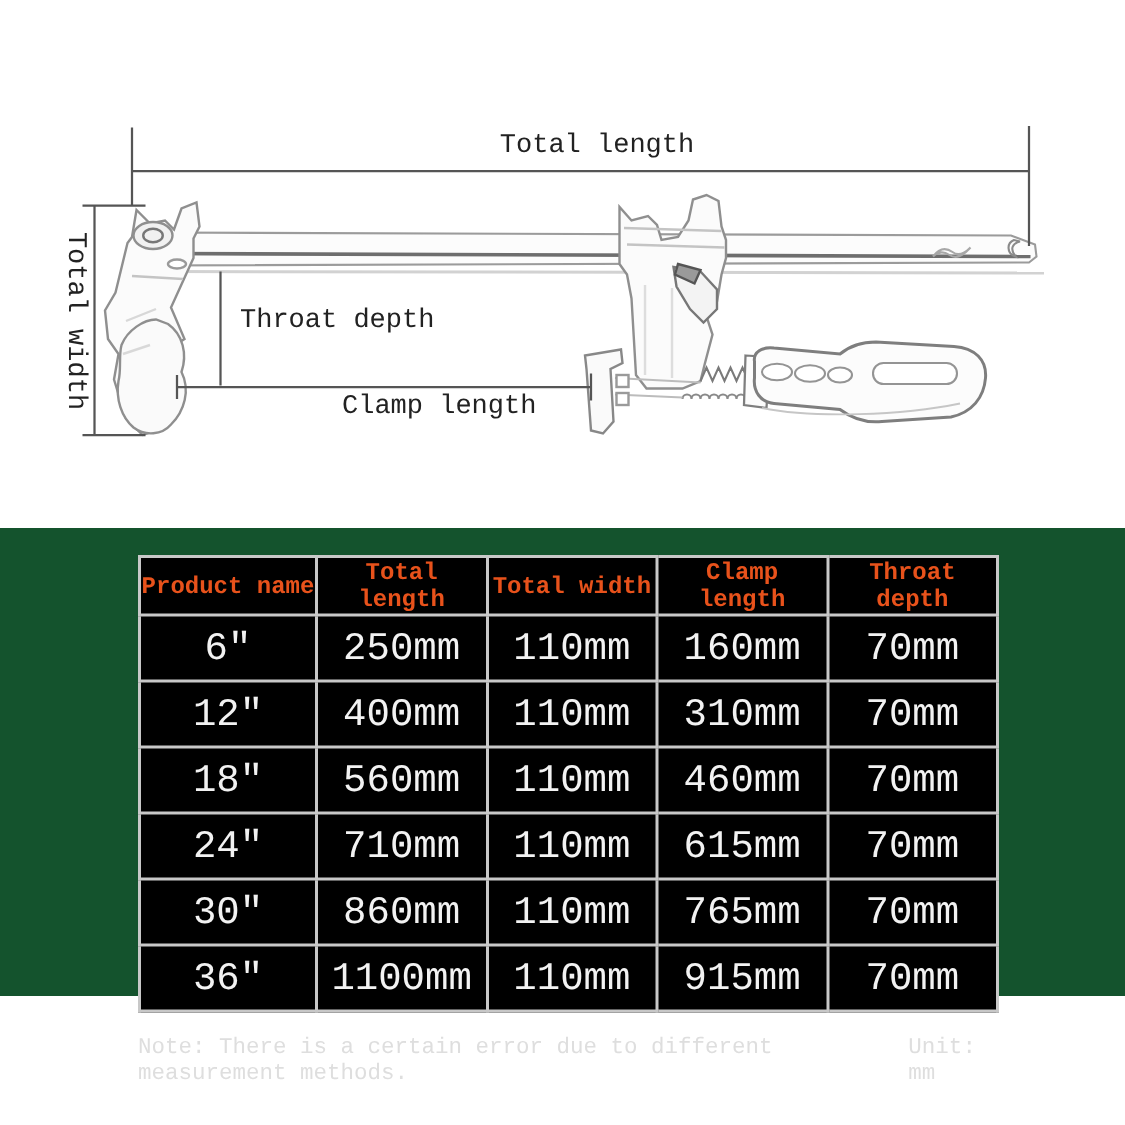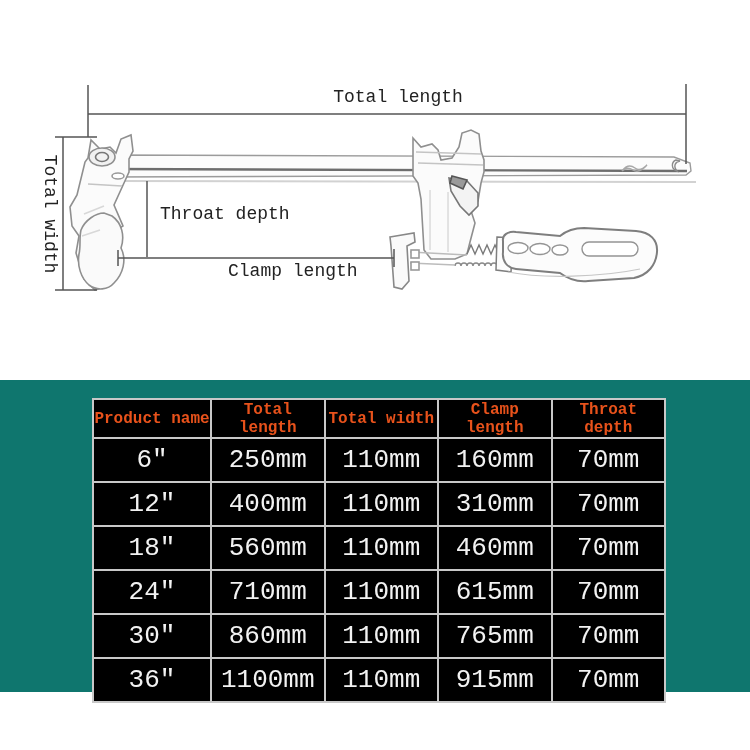--- a/index.html
+++ b/index.html
@@ -12,21 +12,21 @@
   .diagram svg{position:absolute;left:0;top:0;}
   .dim-label{
     position:absolute;color:#222222;font-size:18px;line-height:20px;white-space:nowrap;
   }
   .lbl-total-length{left:398px;top:87px;transform:translateX(-50%);}
   .lbl-total-width{left:50px;top:214px;transform:translate(-50%,-50%) rotate(90deg);}
   .lbl-throat-depth{left:160px;top:204px;}
   .lbl-clamp-length{left:228px;top:261px;}
   
   .spec-panel{
-    position:absolute;left:0;top:380px;width:750px;height:312px;background:#0f766e;
+    position:absolute;left:0;top:352px;width:750px;height:312px;background:#14532d;
   }
   table.spec-table{
     position:absolute;left:92px;top:18px;width:574px;
     border-collapse:collapse;table-layout:fixed;background:#000000;
   }
   table.spec-table th, table.spec-table td{
     border:2px solid #c8c8c8;text-align:center;vertical-align:middle;padding:0;
   }
   table.spec-table th{
     height:37px;color:#e8521b;font-size:16px;font-weight:bold;
@@ -179,15 +179,19 @@
           </tr>
           <tr>
             <td>36"</td>
             <td>1100mm</td>
             <td>110mm</td>
             <td>915mm</td>
             <td>70mm</td>
           </tr>
         </tbody>
     </table>
+    <div class="note-row">
+      <span>Note: There is a certain error due to different measurement methods.</span>
+      <span>Unit: mm</span>
+    </div>
   </section>
 
 </div>
 
 </body></html>

